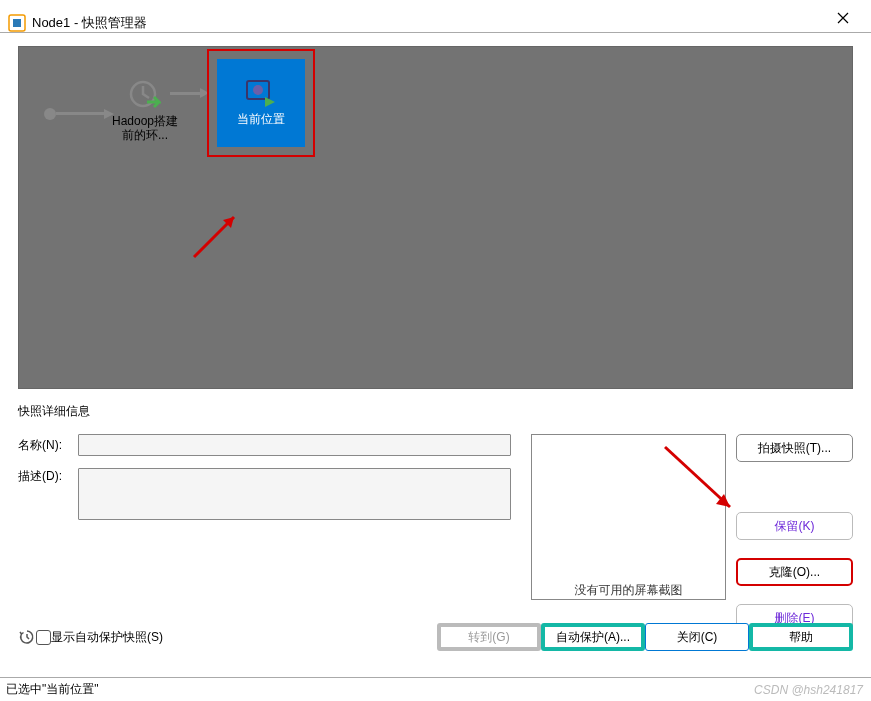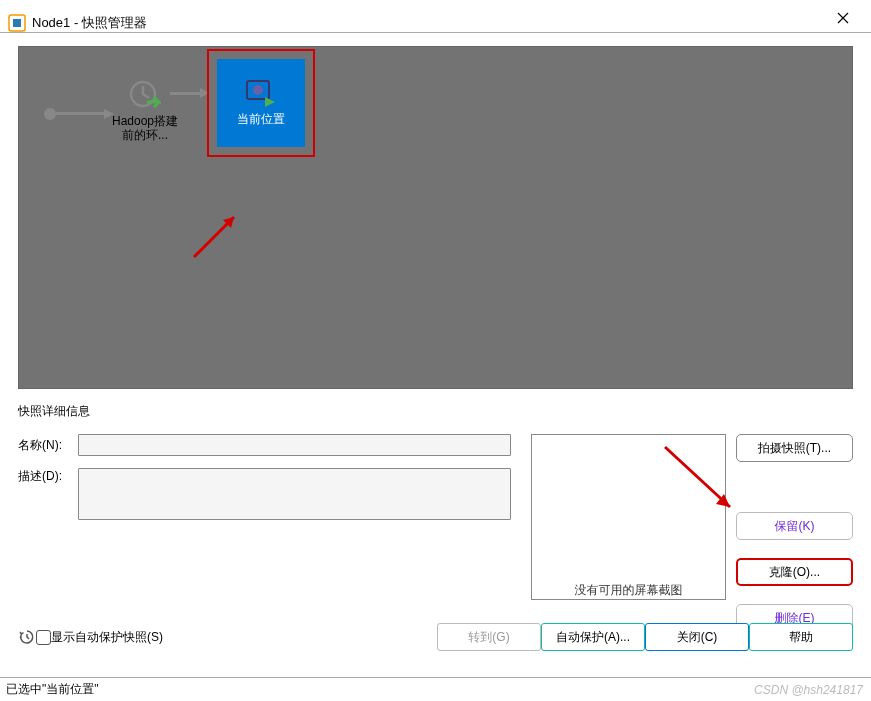--- a/index.html
+++ b/index.html
@@ -47,21 +47,21 @@
     .right-btns { width: 118px; margin-left: 10px; display: flex; flex-direction: column; gap: 18px; }
     .right-btns .gap2 { height: 14px; }
     .btn { height: 28px; border: 1px solid #888; background: #fff; font-size: 12px; cursor: pointer; border-radius: 5px; display: flex; align-items: center; justify-content: center; text-align: right; }
     .btn.disabled { color: #6d28d9; border-color: #bbb; cursor: default; }
     .btn.red-border { border: 2px solid #d40000; }
 
     .bottom-bar { position: absolute; left: 18px; right: 18px; bottom: 50px; display: flex; align-items: center; }
     .history-icon { width: 18px; height: 18px; }
     .checkbox { width: 15px; height: 15px; border: 1.5px solid #555; border-radius: 3px; cursor: pointer; }
     .check-label { font-size: 12px; flex: 1; }
-    .bottom-btn { width: 104px; height: 28px; border: 1px solid #14b8a6; background: #fff; font-size: 12px; cursor: pointer; border-radius: 3px; }
+    .bottom-btn { width: 104px; height: 28px; border: 4px solid #14b8a6; background: #fff; font-size: 12px; cursor: pointer; border-radius: 3px; }
     .bottom-btn.disabled { color: #999; border-color: #bbb; cursor: default; }
     .bottom-btn.primary { border: 1.5px solid #0078d4; }
 
     .status-bar { position: absolute; left: 0; right: 0; bottom: 0; height: 24px; border-top: 1px solid #aaa; display: flex; align-items: center; padding: 0 6px; font-size: 12px; }
     .watermark { position: absolute; right: 8px; color: #bbb; font-size: 12px; font-style: italic; }
     .red-arrow2 { position: absolute; left: 660px; top: 442px; width: 80px; height: 80px; }
   </style>
 </head>
 <body>
 

